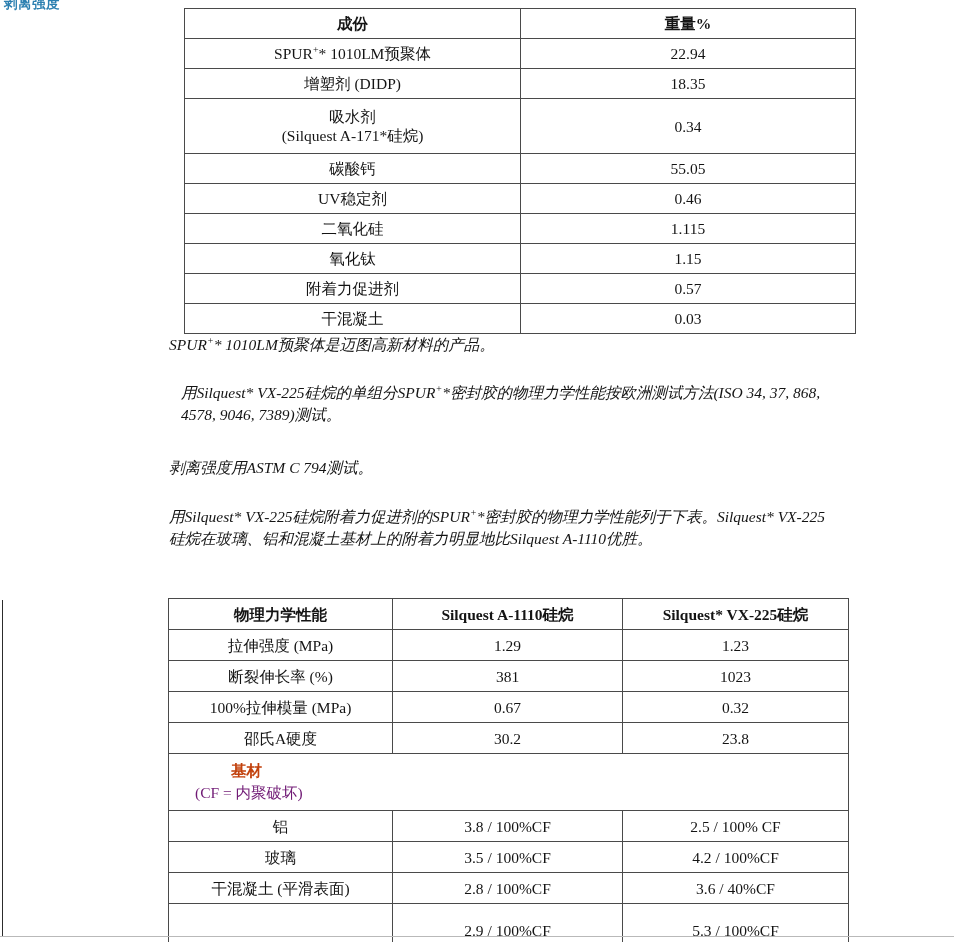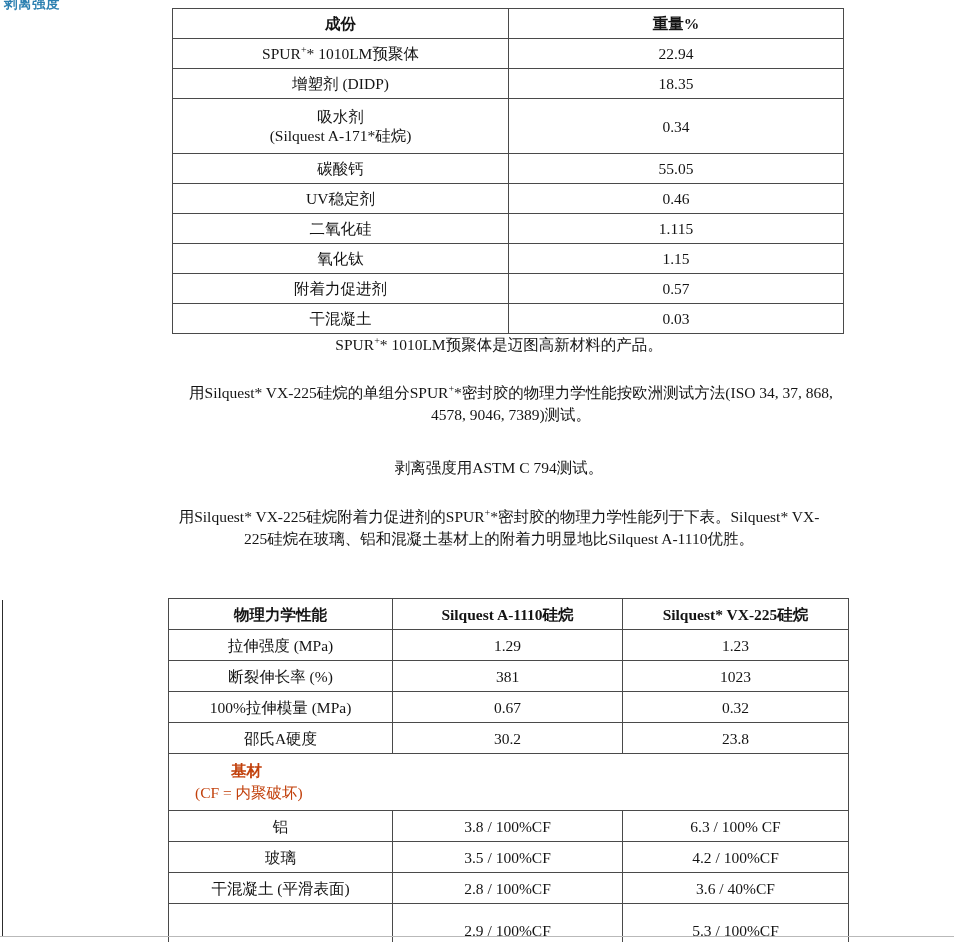--- a/index.html
+++ b/index.html
@@ -52,39 +52,40 @@
     color: #141414;
   }
   td.hdr {
     color: #2b7fb0;
     font-weight: bold;
   }
 
   
   #table-composition {
     position: absolute;
-    left: 172px;
+    left: 184px;
     top: 8px;
     width: 653px;
     padding-left: 20px;
   }
   #table-composition td.c-name { width: 327px; }
   #table-composition td.c-val  { width: 326px; }
   #table-composition td { height: 23px; }
   #table-composition tr.tall td { height: 48px; }
 
   
   .para {
     position: absolute;
     left: 169px;
     width: 660px;
     font-size: 15.5px;
     line-height: 21.5px;
     color: #141414;
-    text-align: center;
+    text-align: left;
+    font-style: italic;
   }
   #para-1 { top: 334px; }
   #para-2 { top: 382px; margin-left: 12px; }
   #para-3 { top: 457px; }
   #para-4 { top: 506px; }
 
   sup.plus {
     font-size: 10px;
     vertical-align: super;
     line-height: 0;
@@ -118,21 +119,21 @@
     font-weight: bold;
     text-align: left;
     padding-left: 62px;
     line-height: 22px;
   }
   .substrate-sub {
     display: block;
     text-align: left;
     padding-left: 26px;
     line-height: 22px;
-    color: #c2410c;
+    color: #701a75;
   }
   #table-properties tr.two-line td { height: 46px; }
 
   
   .page-rule {
     position: absolute;
     left: 0;
     top: 936px;
     width: 954px;
     height: 1px;
@@ -239,21 +240,21 @@
       </tr>
       <tr>
         <td class="substrate-head" colspan="3">
           <span class="substrate-title">基材</span>
           <span class="substrate-sub">(CF = 内聚破坏)</span>
         </td>
       </tr>
       <tr>
         <td class="p-name">铝</td>
         <td class="p-a">3.8 / 100%CF</td>
-        <td class="p-b">6.3 / 100% CF</td>
+        <td class="p-b">2.5 / 100% CF</td>
       </tr>
       <tr>
         <td class="p-name">玻璃</td>
         <td class="p-a">3.5 / 100%CF</td>
         <td class="p-b">4.2 / 100%CF</td>
       </tr>
       <tr>
         <td class="p-name">干混凝土 (平滑表面)</td>
         <td class="p-a">2.8 / 100%CF</td>
         <td class="p-b">3.6 / 40%CF</td>

